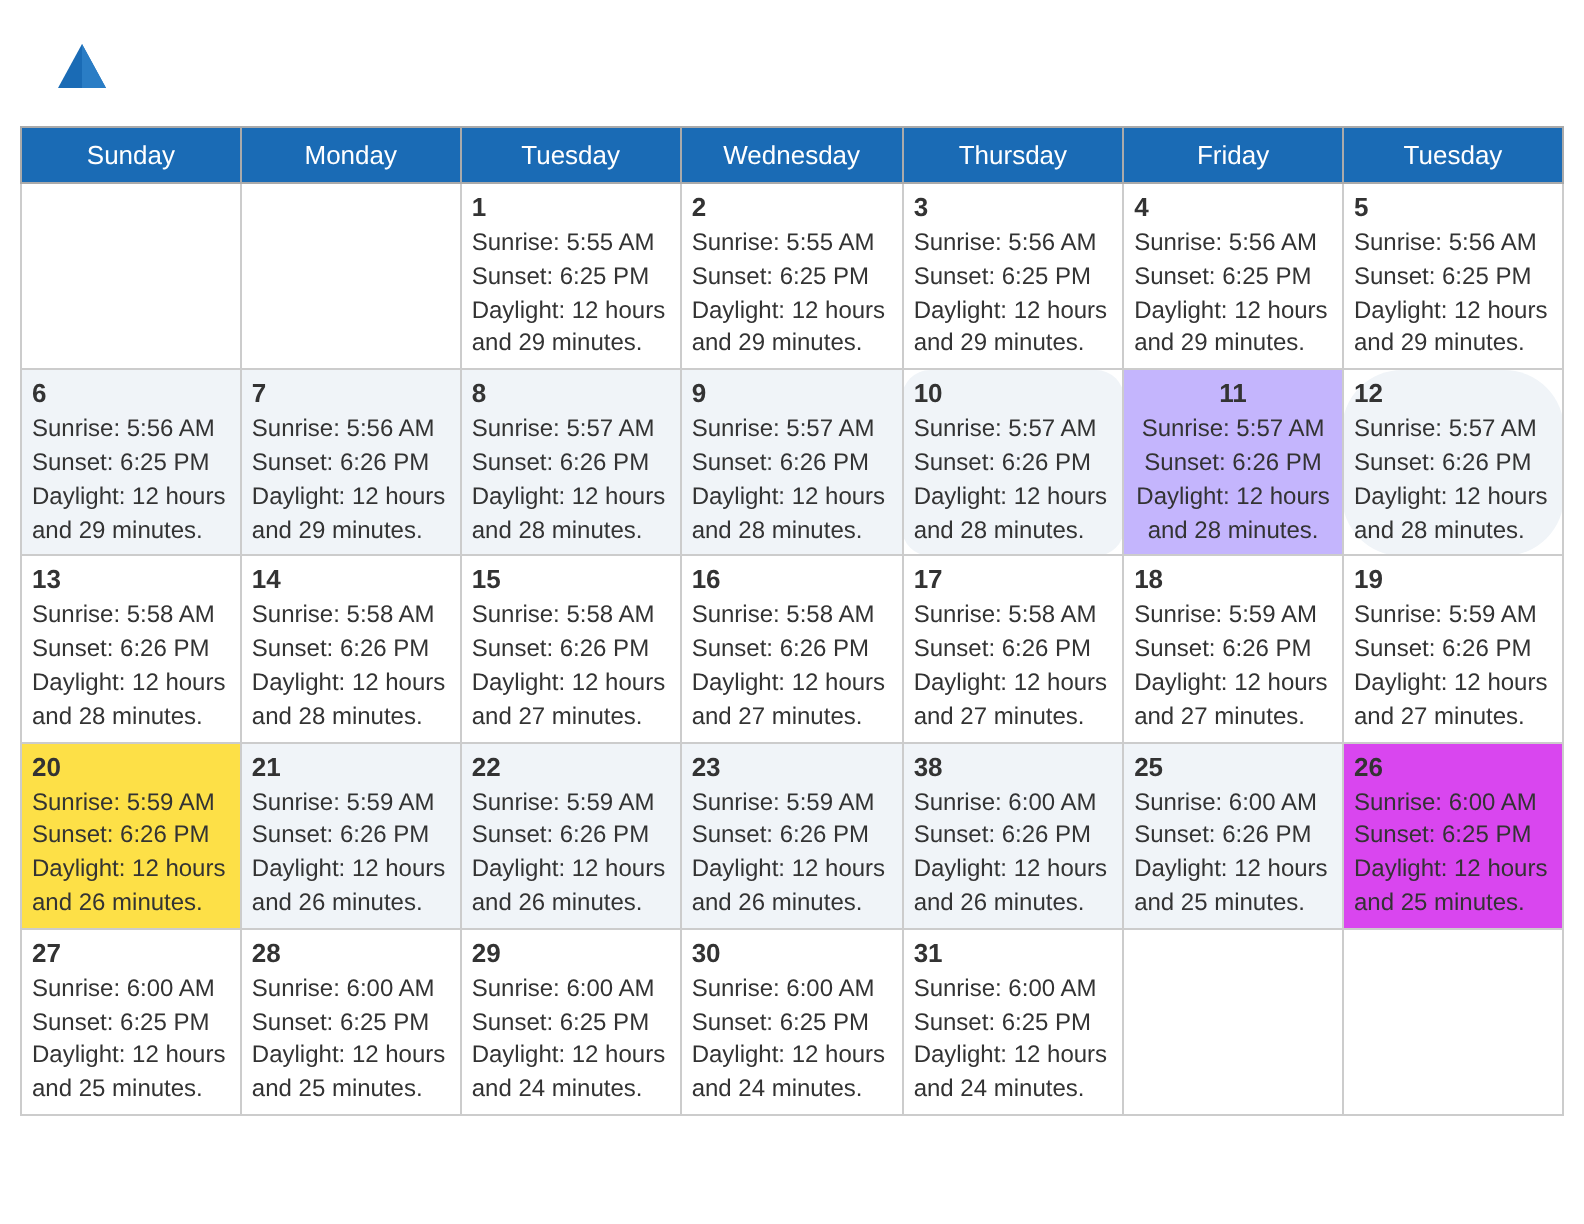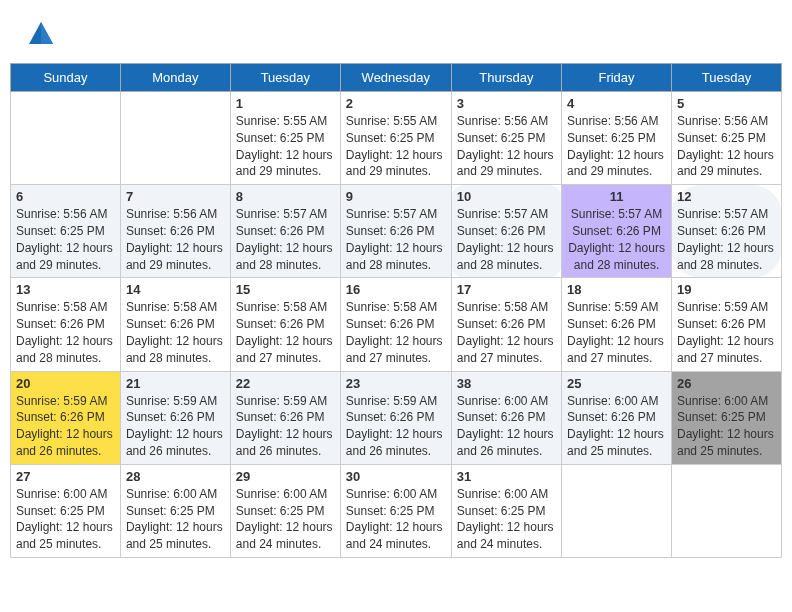--- a/index.html
+++ b/index.html
@@ -176,21 +176,21 @@
         <td style="background-color: rgb(240, 244, 248); margin-left: 24px;"><span class="day-number">21</span>
         <span class="day-info">Sunrise: 5:59 AM<br>Sunset: 6:26 PM<br>Daylight: 12 hours and 26 minutes.</span></td>
         <td style="background-color: rgb(240, 244, 248); margin-left: 12px;"><span class="day-number">22</span>
         <span class="day-info">Sunrise: 5:59 AM<br>Sunset: 6:26 PM<br>Daylight: 12 hours and 26 minutes.</span></td>
         <td style="background-color: rgb(240, 244, 248);"><span class="day-number">23</span>
         <span class="day-info">Sunrise: 5:59 AM<br>Sunset: 6:26 PM<br>Daylight: 12 hours and 26 minutes.</span></td>
         <td style="background-color: rgb(240, 244, 248);"><span class="day-number">38</span>
         <span class="day-info">Sunrise: 6:00 AM<br>Sunset: 6:26 PM<br>Daylight: 12 hours and 26 minutes.</span></td>
         <td style="background-color: rgb(240, 244, 248); margin-top: 44px;"><span class="day-number">25</span>
         <span class="day-info">Sunrise: 6:00 AM<br>Sunset: 6:26 PM<br>Daylight: 12 hours and 25 minutes.</span></td>
-        <td style="background-color: #a3a3a3; margin-top: 29px;"><span class="day-number">26</span>
+        <td style="background-color: #d946ef; margin-top: 29px;"><span class="day-number">26</span>
         <span class="day-info">Sunrise: 6:00 AM<br>Sunset: 6:25 PM<br>Daylight: 12 hours and 25 minutes.</span></td>
       </tr>
       <tr>
         <td><span class="day-number">27</span>
         <span class="day-info">Sunrise: 6:00 AM<br>Sunset: 6:25 PM<br>Daylight: 12 hours and 25 minutes.</span></td>
         <td><span class="day-number">28</span>
         <span class="day-info">Sunrise: 6:00 AM<br>Sunset: 6:25 PM<br>Daylight: 12 hours and 25 minutes.</span></td>
         <td><span class="day-number">29</span>
         <span class="day-info">Sunrise: 6:00 AM<br>Sunset: 6:25 PM<br>Daylight: 12 hours and 24 minutes.</span></td>
         <td><span class="day-number">30</span>

